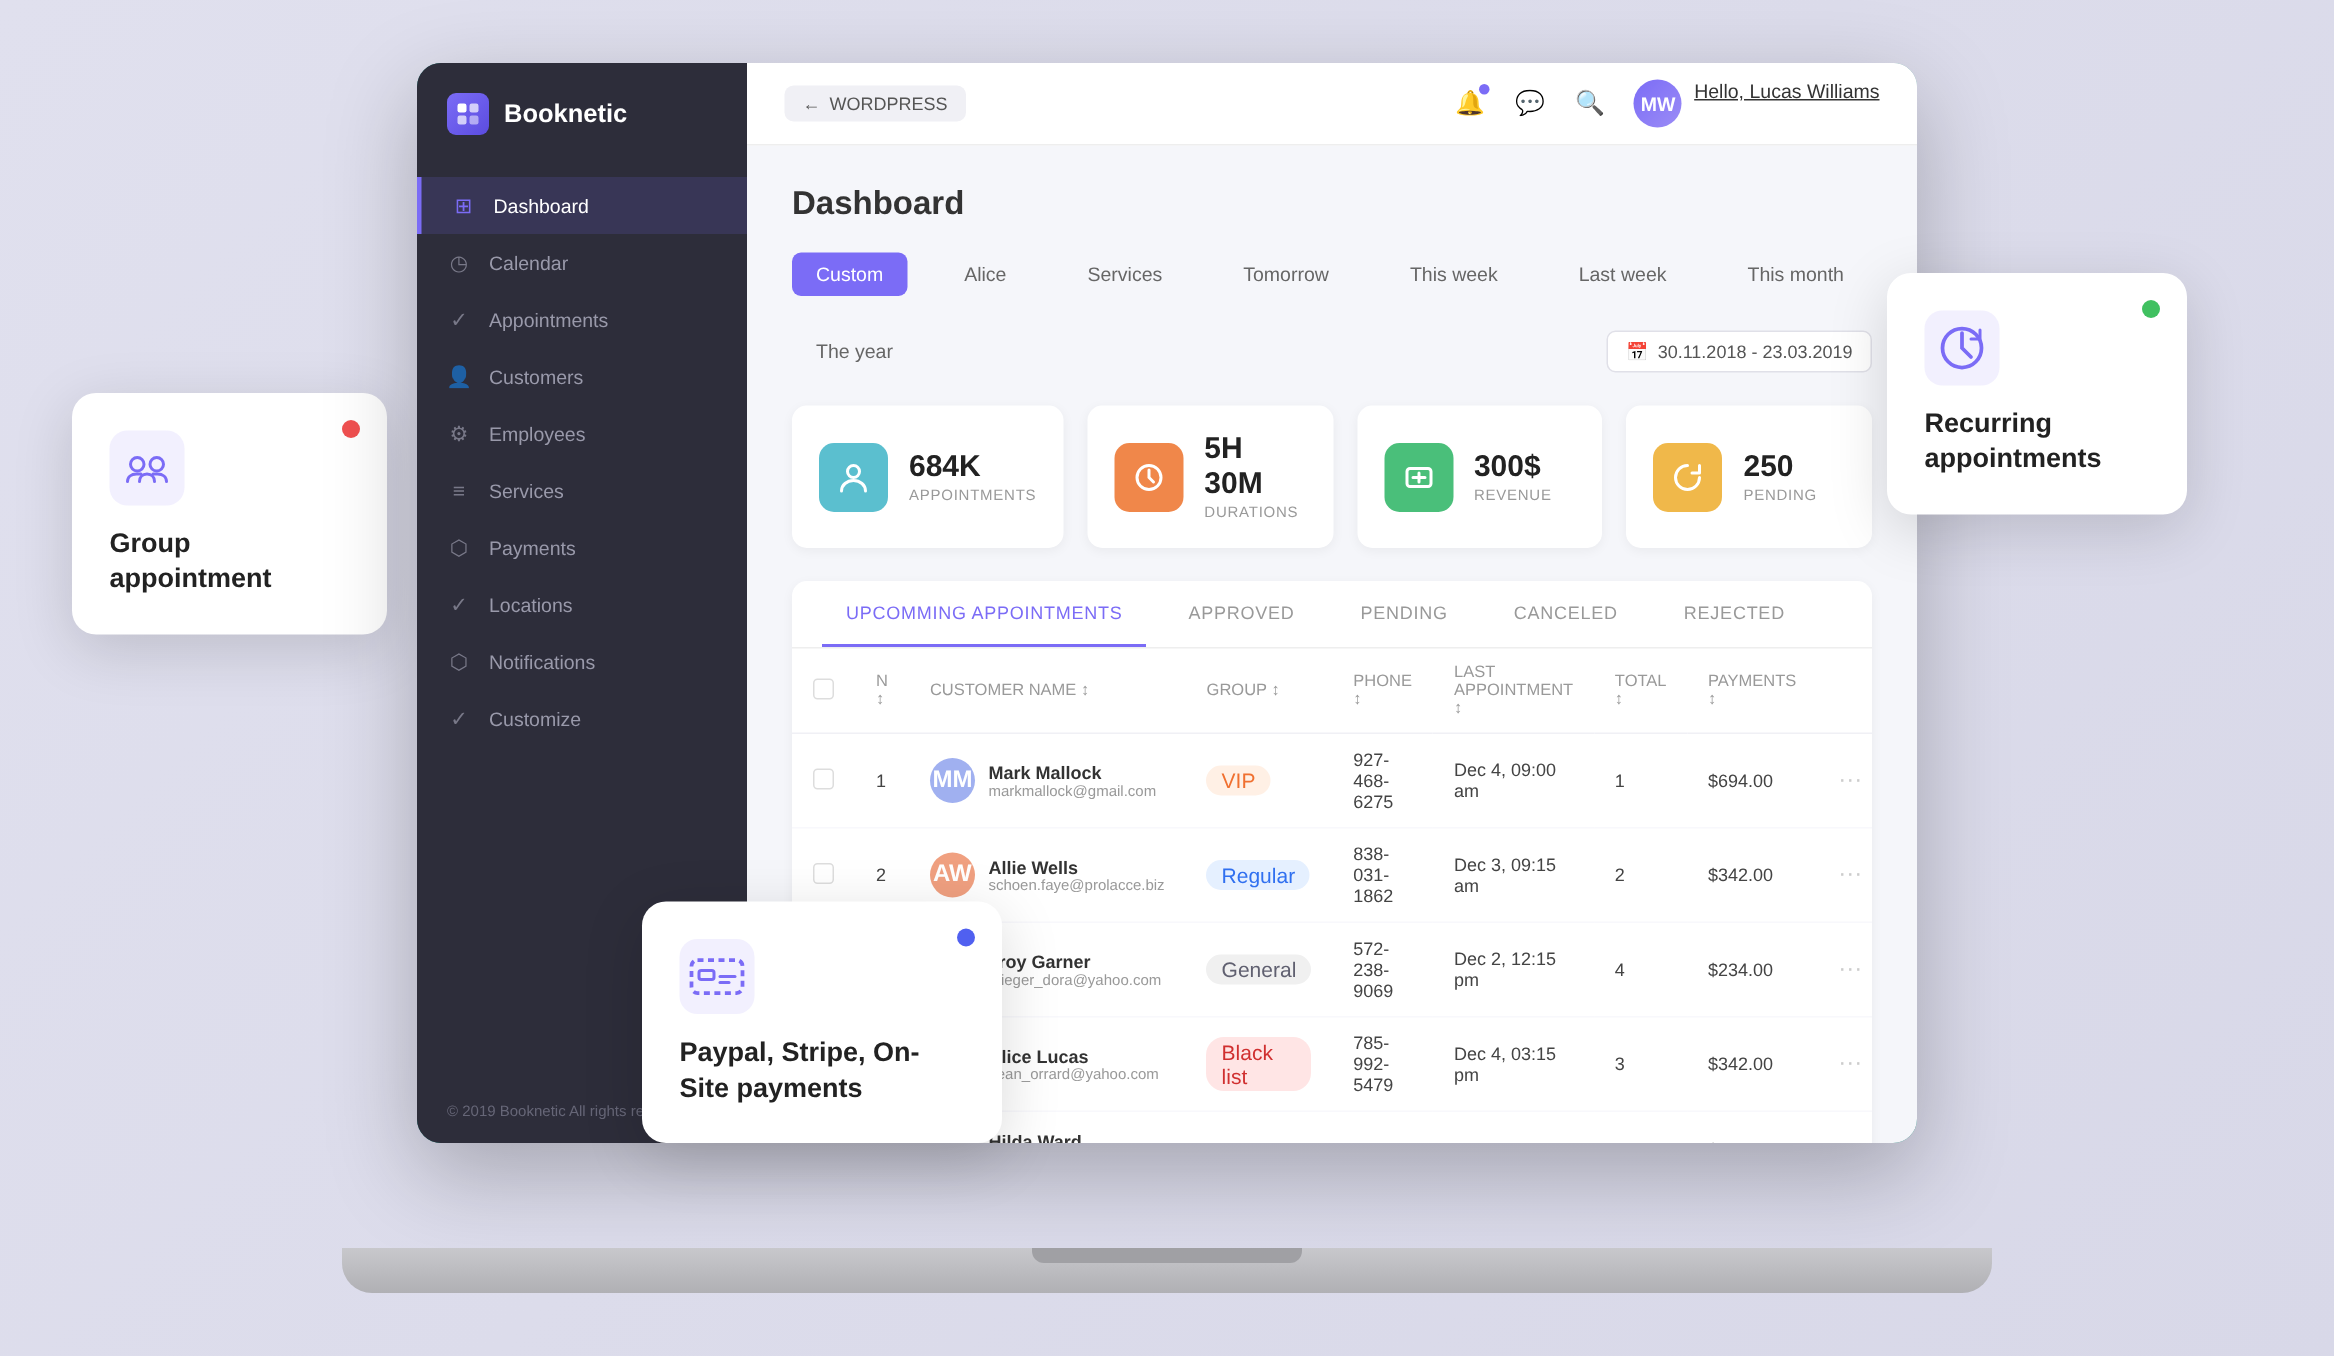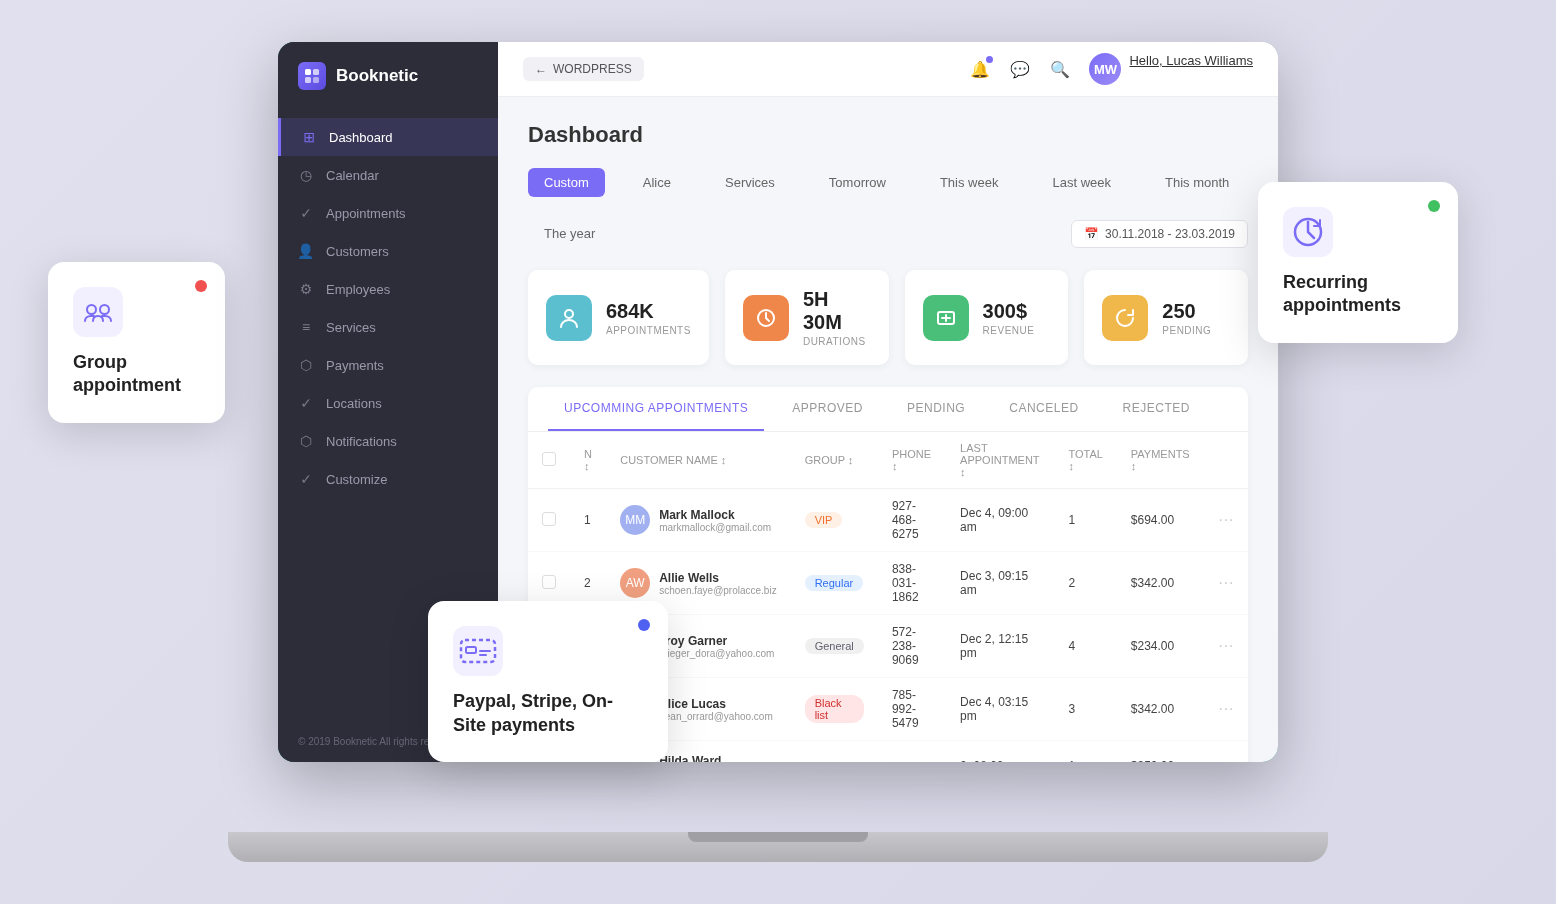--- a/index.html
+++ b/index.html
@@ -389,41 +389,41 @@
 
     .customer-avatar {
       width: 30px;
       height: 30px;
       border-radius: 50%;
       background: linear-gradient(135deg, #a0b0f0, #c0a0f0);
       display: flex;
       align-items: center;
       justify-content: center;
       color: #fff;
-      font-size: 12px;
-      font-weight: 400;
+      font-size: 16px;
+      font-weight: 700;
       flex-shrink: 0;
     }
 
     .customer-info .name {
       font-size: 12px;
       font-weight: 600;
       color: #333;
     }
 
     .customer-info .email {
       font-size: 10px;
       color: #999;
     }
 
     .group-badge {
       display: inline-block;
       padding: 2px 10px;
       border-radius: 12px;
-      font-size: 11px;
+      font-size: 14px;
       font-weight: 500;
     }
 
     .group-vip { background: #fff0e5; color: #f07030; }
     .group-regular { background: #e5f0ff; color: #3070f0; }
     .group-general { background: #f0f0f0; color: #606070; }
     .group-blacklist { background: #ffe5e5; color: #d03030; }
 
     .more-btn {
       color: #ccc;
@@ -444,21 +444,21 @@
       position: absolute;
       background: #fff;
       border-radius: 16px;
       box-shadow: 0 10px 40px rgba(0,0,0,0.15);
       padding: 25px;
     }
 
     .floating-card-group {
       left: -130px;
       top: 220px;
-      width: 177px;
+      width: 210px;
     }
 
     .floating-card-payments {
       bottom: 100px;
       left: 250px;
       width: 240px;
     }
 
     .floating-card-recurring {
       right: -80px;

